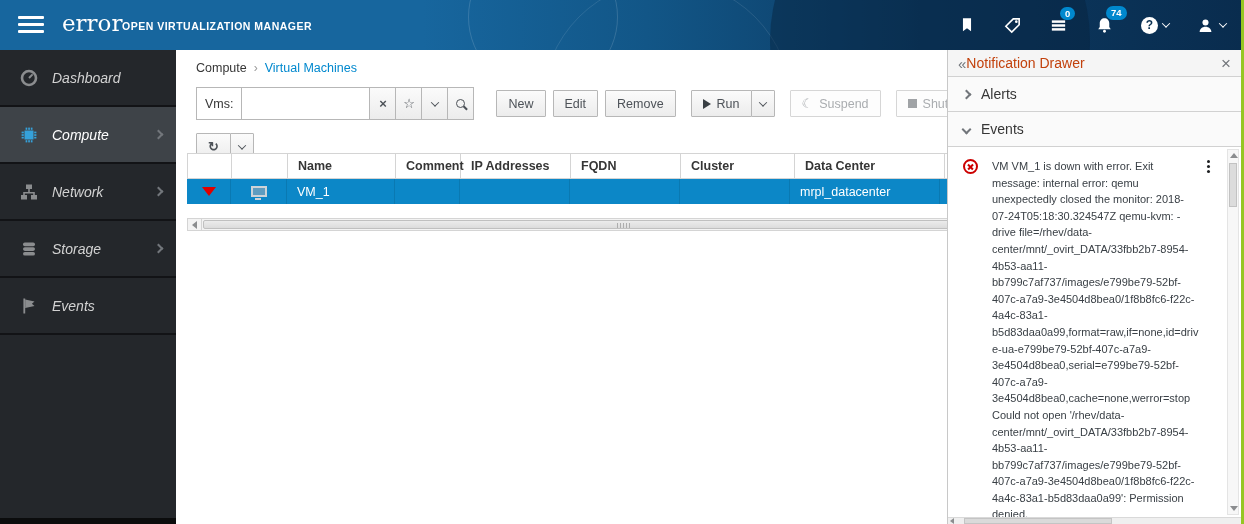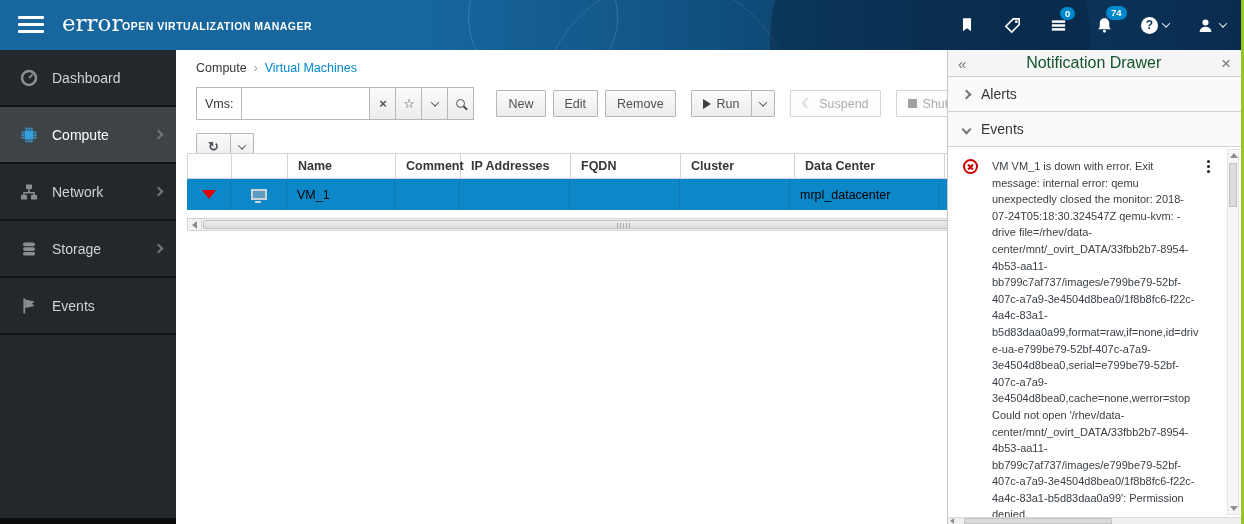--- a/index.html
+++ b/index.html
@@ -21,21 +21,21 @@
   .nav-icons{position:absolute;right:18px;top:0;height:50px;display:flex;align-items:center;gap:27px;}
   .nav-ico{position:relative;display:flex;align-items:center;gap:5px;cursor:pointer;}
   .badge{position:absolute;top:-9px;left:11px;background:#0088ce;color:#fff;font-size:9.5px;font-weight:bold;
          padding:2px 5px;border-radius:9px;line-height:1;}
   .qmark{width:17px;height:17px;border-radius:50%;background:#fff;color:#0a3152;font-size:12px;font-weight:bold;
          display:flex;align-items:center;justify-content:center;}
   .caret-w{width:6px;height:6px;border-right:1.5px solid #fff;border-bottom:1.5px solid #fff;
            transform:rotate(45deg) translate(-1px,-1px);}
 
   
-  .sidebar{position:absolute;left:0;top:50px;width:176px;height:474px;background:#24272b;z-index:3;}
+  .sidebar{position:absolute;left:0;top:50px;width:176px;height:474px;background:#24272b;z-index:3;font-style:italic;}
   .sidebar::after{content:"";position:absolute;left:0;bottom:0;width:100%;height:6px;background:#0b0c0d;}
   .side-item{height:57px;display:flex;align-items:center;padding:0 14px 0 19px;gap:13px;
              border-bottom:2px solid #121316;color:#d2d2d2;font-size:14px;cursor:pointer;}
   .side-item .sicon{color:#8b8d8f;display:flex;}
   .side-item.active{background:#3e4348;color:#fff;}
   .side-item.active .sicon{color:#35a1da;}
   .chev-r{width:7px;height:7px;border-top:2px solid #72767b;border-right:2px solid #72767b;transform:rotate(45deg);}
   .side-item .chev-r{margin-left:auto;}
   .chev-d{width:7px;height:7px;border-top:2px solid #72767b;border-right:2px solid #72767b;transform:rotate(135deg);}
 
@@ -70,21 +70,21 @@
   .monitor-sm{position:relative;width:15px;height:11px;border:1.6px solid #4d5258;background:#fff;}
   .monitor-sm::after{content:"";position:absolute;left:3px;bottom:-4px;width:5px;height:2px;background:#4d5258;}
 
   .grid-toolbar{position:absolute;left:20px;top:83px;display:flex;}
 
   
   .vm-table{position:absolute;left:11px;top:103px;width:867px;font-size:12.5px;}
   .thead{display:flex;height:26px;border-top:1px solid #d4d4d4;border-bottom:1px solid #d4d4d4;
          border-left:1px solid #d4d4d4;background:#fff;font-weight:bold;color:#363636;}
   .th{border-right:1px solid #d4d4d4;display:flex;align-items:center;padding-left:10px;cursor:pointer;}
-  .trow{display:flex;height:31px;background:#0c87c7;color:#000000;align-items:stretch;cursor:pointer;}
+  .trow{display:flex;height:25px;background:#0c87c7;color:#ffffff;align-items:stretch;cursor:pointer;}
   .td{display:flex;align-items:center;padding-left:10px;border-right:1px solid rgba(0,0,0,.10);overflow:hidden;white-space:nowrap;}
   .td.center{justify-content:center;padding-left:0;}
   .w0{width:44px;}.w1{width:56px;}.w2{width:108px;}.w3{width:65px;}.w4{width:110px;}
   .w5{width:110px;}.w6{width:110px;}.w7{width:114px;}.w8{width:150px;}
   .tri-down{width:0;height:0;border-left:7px solid transparent;border-right:7px solid transparent;border-top:9px solid #e00000;}
   .monitor-row{position:relative;width:16px;height:11px;border:2px solid #ccd3d8;background:#5d9cc0;}
   .monitor-row::after{content:"";position:absolute;left:2px;bottom:-5px;width:6px;height:2px;background:#ccd3d8;}
   .hscroll{position:absolute;left:11px;top:168px;width:860px;height:13px;background:#f3f3f3;
            border:1px solid #d4d4d4;display:flex;align-items:stretch;}
   .hs-arrow{width:14px;border-right:1px solid #d4d4d4;display:flex;align-items:center;justify-content:center;cursor:pointer;}
@@ -92,21 +92,21 @@
   .hs-thumb{position:relative;margin:1px;width:828px;background:linear-gradient(#ececec,#dcdcdc);
             border:1px solid #c0c0c0;border-radius:2px;cursor:pointer;}
   .hs-thumb::after{content:"";position:absolute;left:50%;top:2px;width:13px;height:5px;
             background:repeating-linear-gradient(90deg,#adadad 0 1px,transparent 1px 3px);}
 
   
   .drawer{position:absolute;left:947px;top:50px;width:294px;bottom:0;background:#fafafa;
           border-left:1px solid #c8c8c8;z-index:5;}
   .drawer-header{height:27px;display:flex;align-items:center;border-bottom:1px solid #d1d1d1;background:#f5f5f5;}
   .dh-collapse{margin-left:10px;color:#72767b;font-size:15px;cursor:pointer;line-height:1;}
-  .dh-title{flex:1;text-align:center;font-size:16px;color:#14532d;}
+  .dh-title{flex:1;font-size:14px;color:#c2410c;}
   .dh-close{margin-right:10px;color:#72767b;font-size:17px;cursor:pointer;line-height:1;}
   .accordion{height:35px;display:flex;align-items:center;padding-left:15px;gap:11px;border-bottom:1px solid #d1d1d1;
              background:#fafafa;font-size:14px;color:#363636;cursor:pointer;}
   .events-body{position:absolute;left:0;right:0;top:97px;bottom:7px;background:#fff;overflow:hidden;}
   .event-item{position:relative;padding:11px 42px 10px 44px;font-size:11px;line-height:16.6px;color:#3a4046;
               overflow-wrap:break-word;}
   .err-ico{position:absolute;left:15px;top:12px;width:15px;height:15px;border:2px solid #cc0000;border-radius:50%;}
   .err-ico::before,.err-ico::after{content:"";position:absolute;left:2px;top:4.6px;width:7px;height:1.8px;background:#cc0000;}
   .err-ico::before{transform:rotate(45deg);}
   .err-ico::after{transform:rotate(-45deg);}

